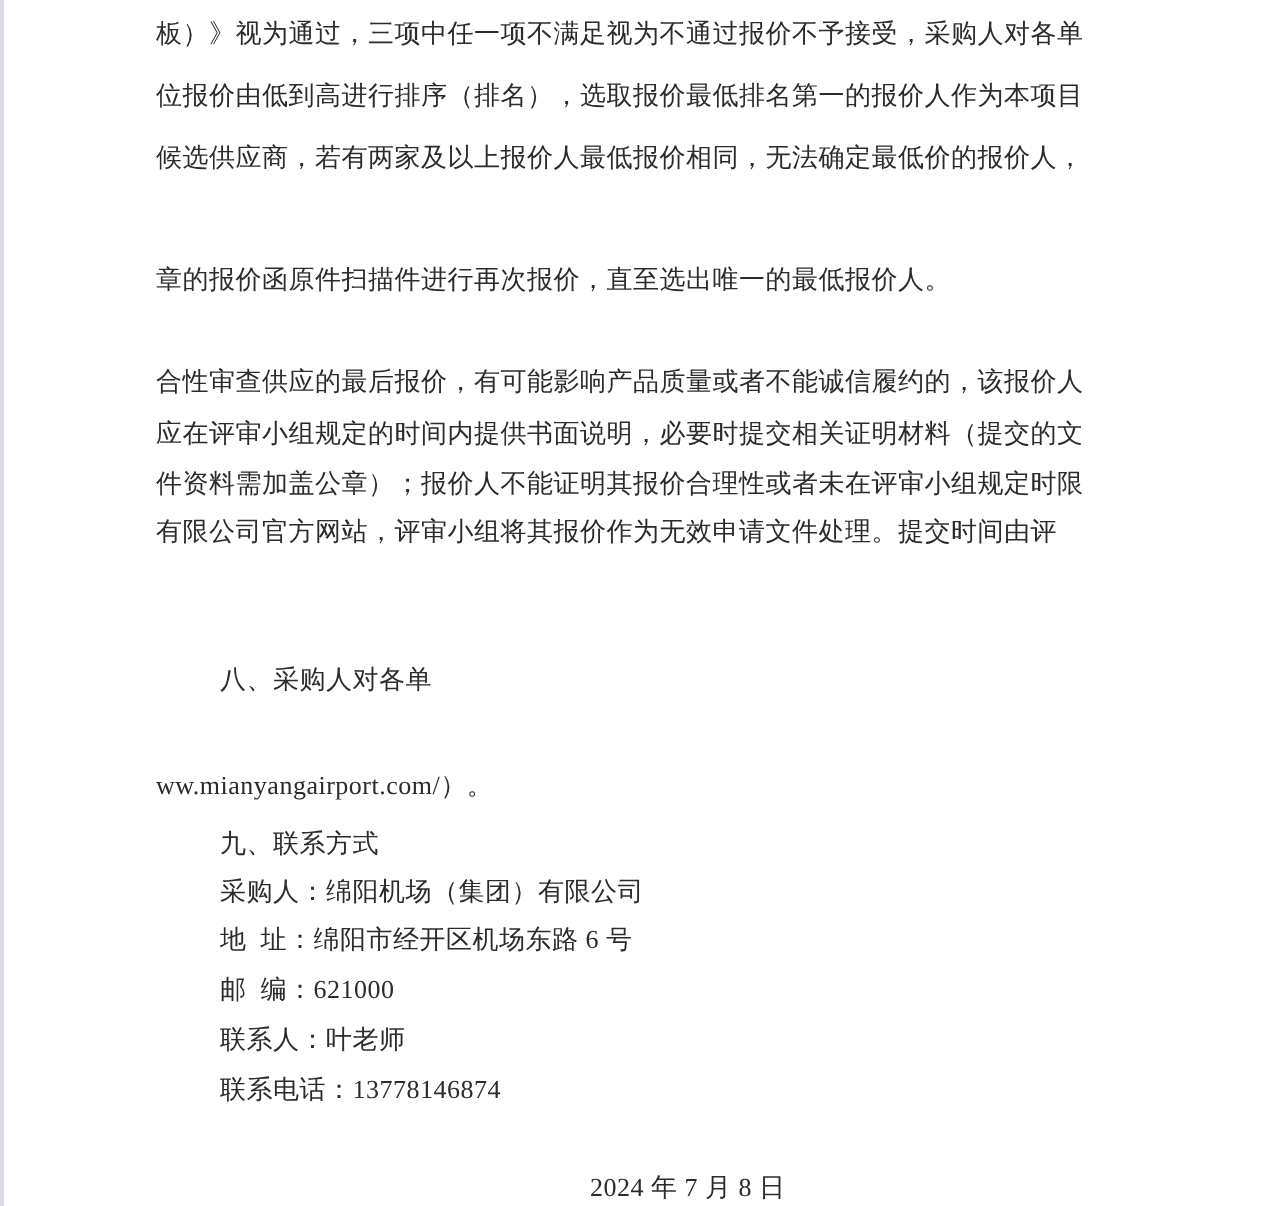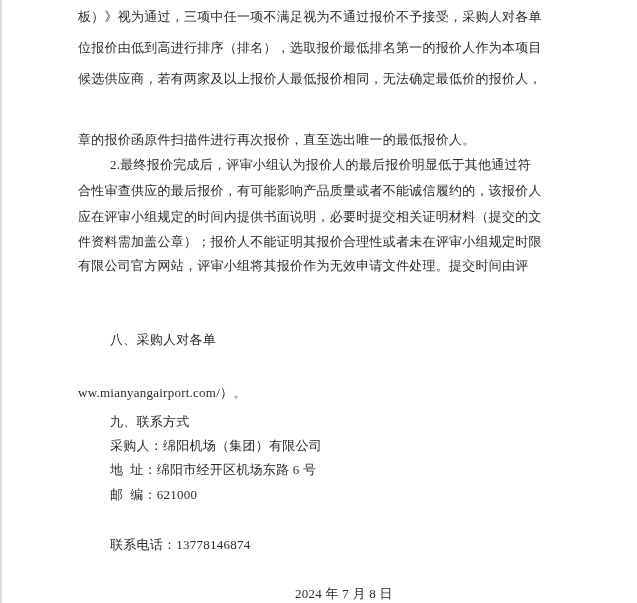--- a/index.html
+++ b/index.html
@@ -44,30 +44,30 @@
 <body>
 
 <div class="page">
   <div class="edge-line"></div>
 
   <div class="line" style="top:8px">板）》视为通过，三项中任一项不满足视为不通过报价不予接受，采购人对各单</div>
   <div class="line" style="top:39px">位报价由低到高进行排序（排名），选取报价最低排名第一的报价人作为本项目</div>
   <div class="line" style="top:70px">候选供应商，若有两家及以上报价人最低报价相同，无法确定最低价的报价人，</div>
   <div class="line" style="top:131px">章的报价函原件扫描件进行再次报价，直至选出唯一的最低报价人。</div>
 
-  <div class="line indent" style="top:156px">2.最终报价完成后，评审小组认为报价人的最后报价明显低于其他通过符</div>
   <div class="line" style="top:182px">合性审查供应的最后报价，有可能影响产品质量或者不能诚信履约的，该报价人</div>
   <div class="line" style="top:208px">应在评审小组规定的时间内提供书面说明，必要时提交相关证明材料（提交的文</div>
   <div class="line" style="top:233px">件资料需加盖公章）；报价人不能证明其报价合理性或者未在评审小组规定时限</div>
   <div class="line" style="top:257px">有限公司官方网站，评审小组将其报价作为无效申请文件处理。提交时间由评</div>
 
 
   <div class="line indent" style="top:331px">八、采购人对各单</div>
   <div class="line" style="top:384px">ww.mianyangairport.com/）。</div>
 
   <div class="line indent" style="top:413px">九、联系方式</div>
   <div class="line indent" style="top:437px">采购人：绵阳机场（集团）有限公司</div>
   <div class="line indent" style="top:461px">地  址：绵阳市经开区机场东路 6 号</div>
   <div class="line indent" style="top:486px">邮  编：621000</div>
+  <div class="line indent" style="top:511px">联系人：叶老师</div>
   <div class="line indent" style="top:536px">联系电话：13778146874</div>
 
   <div class="line date" style="top:585px">2024 年 7 月 8 日</div>
 </div>
 
 </body></html>

